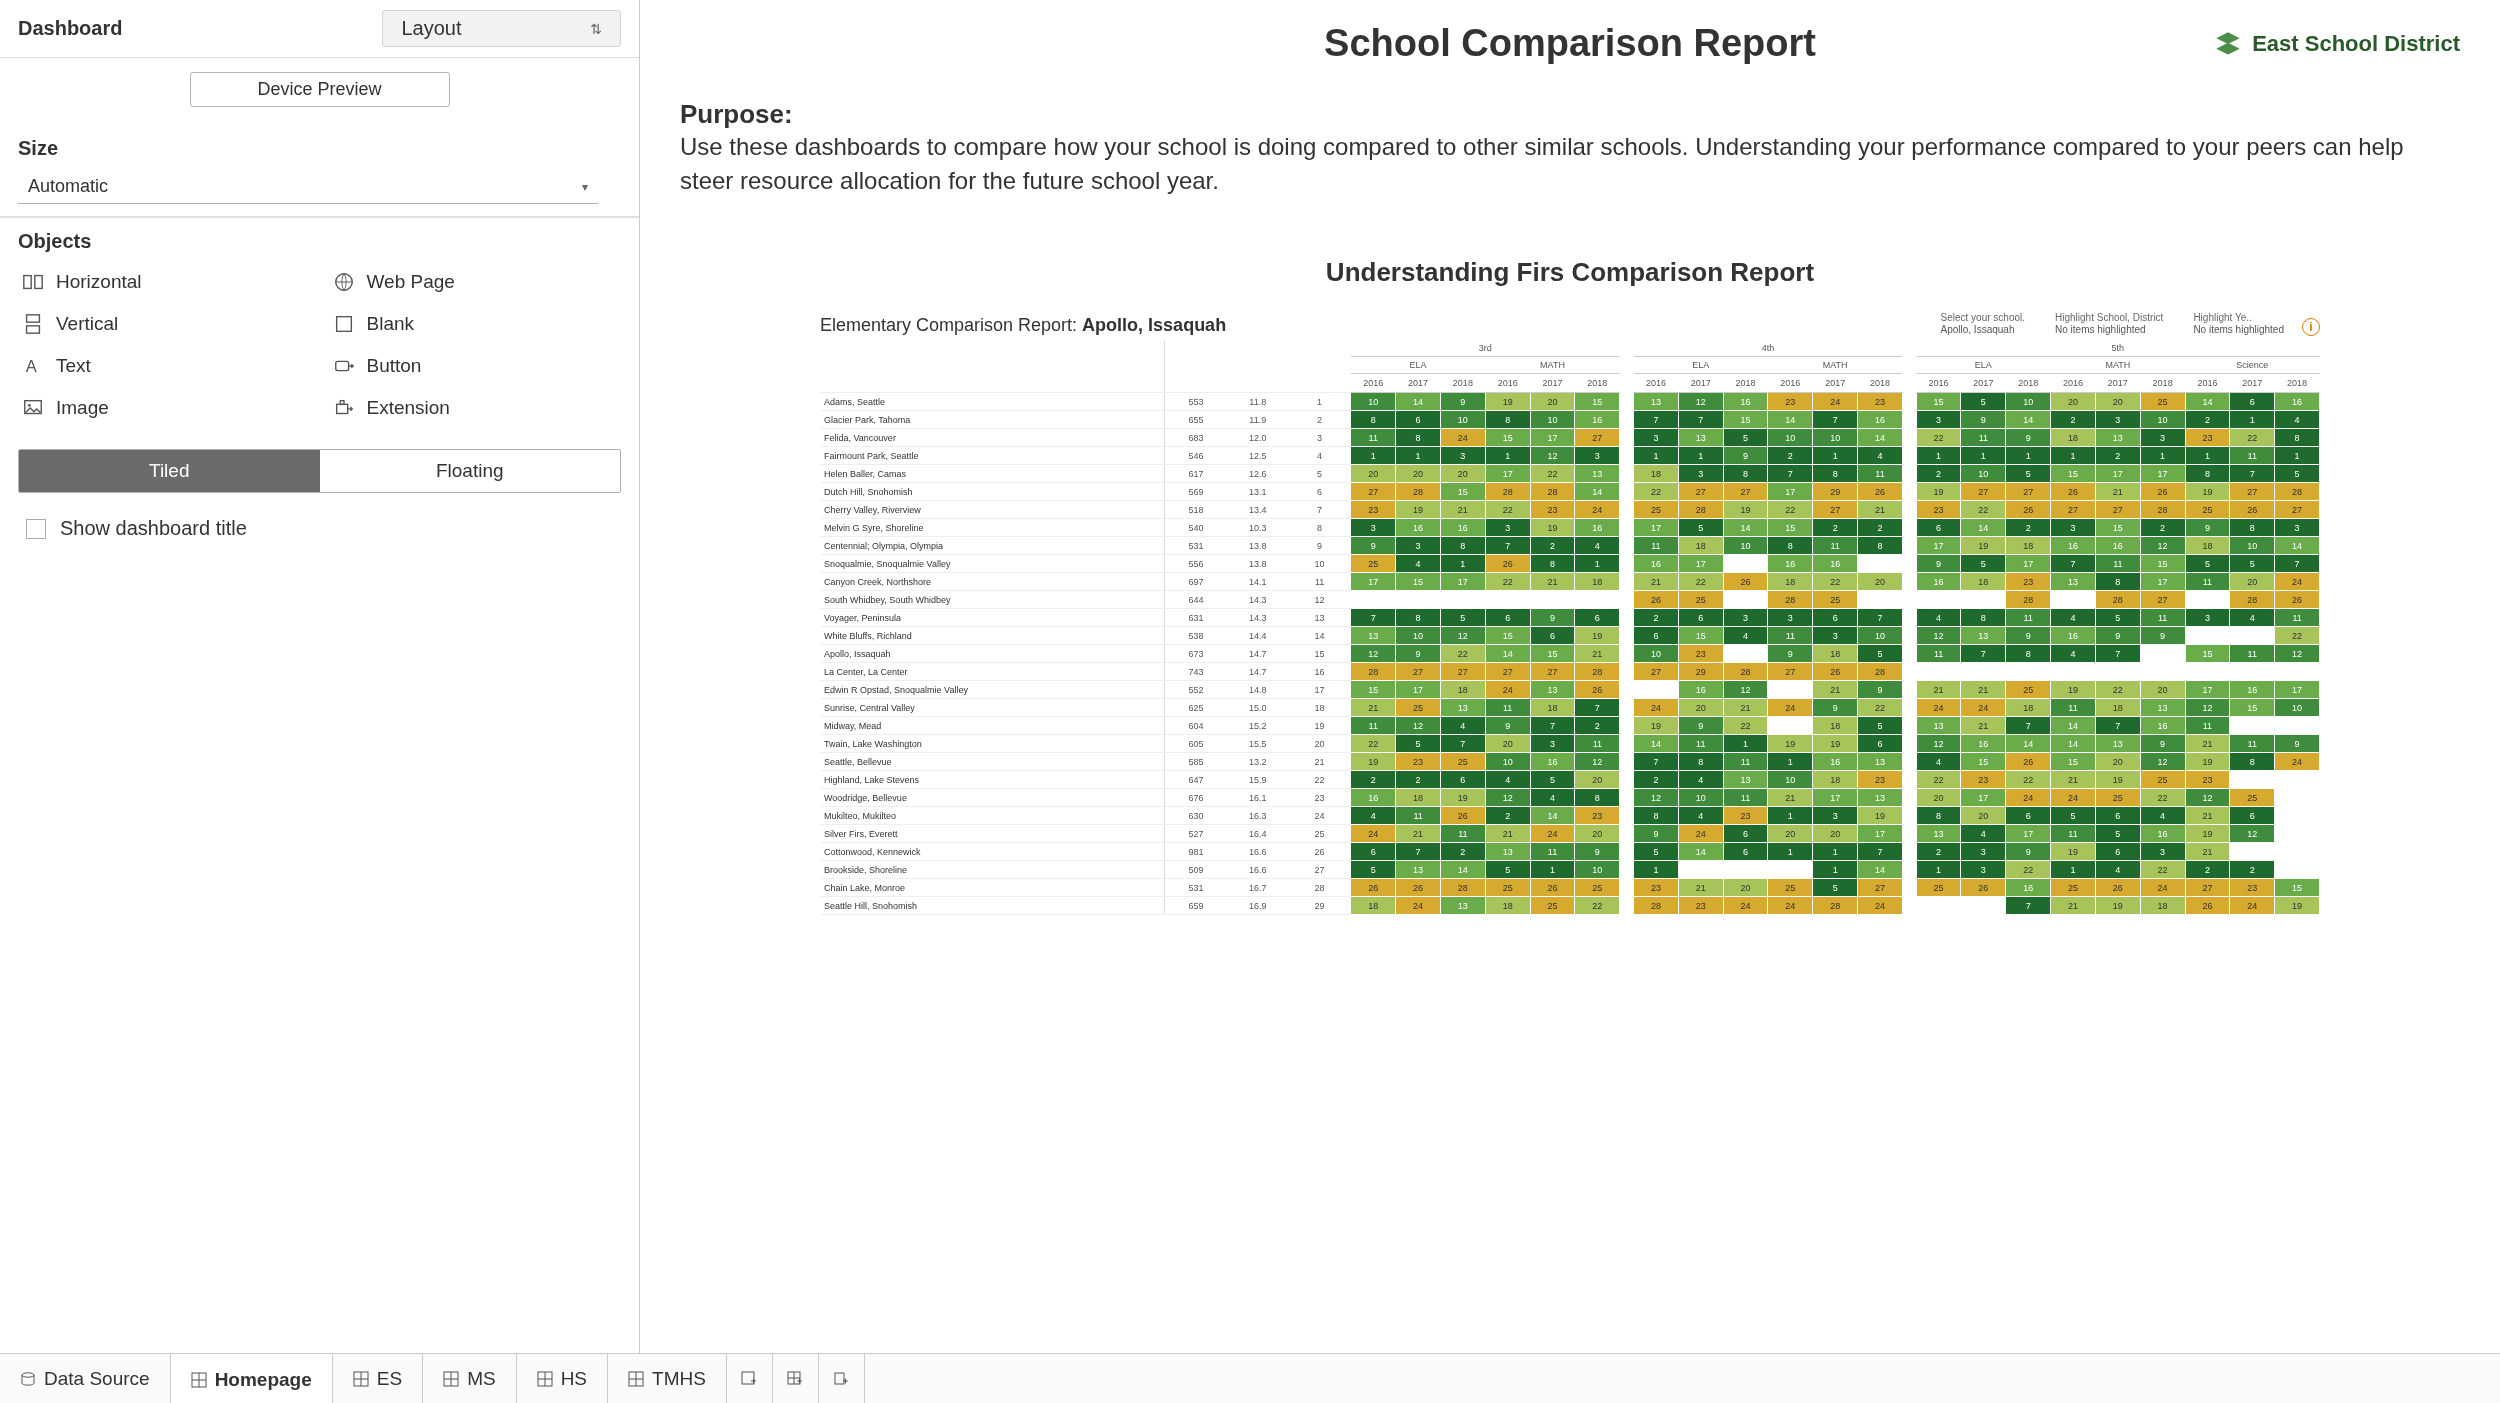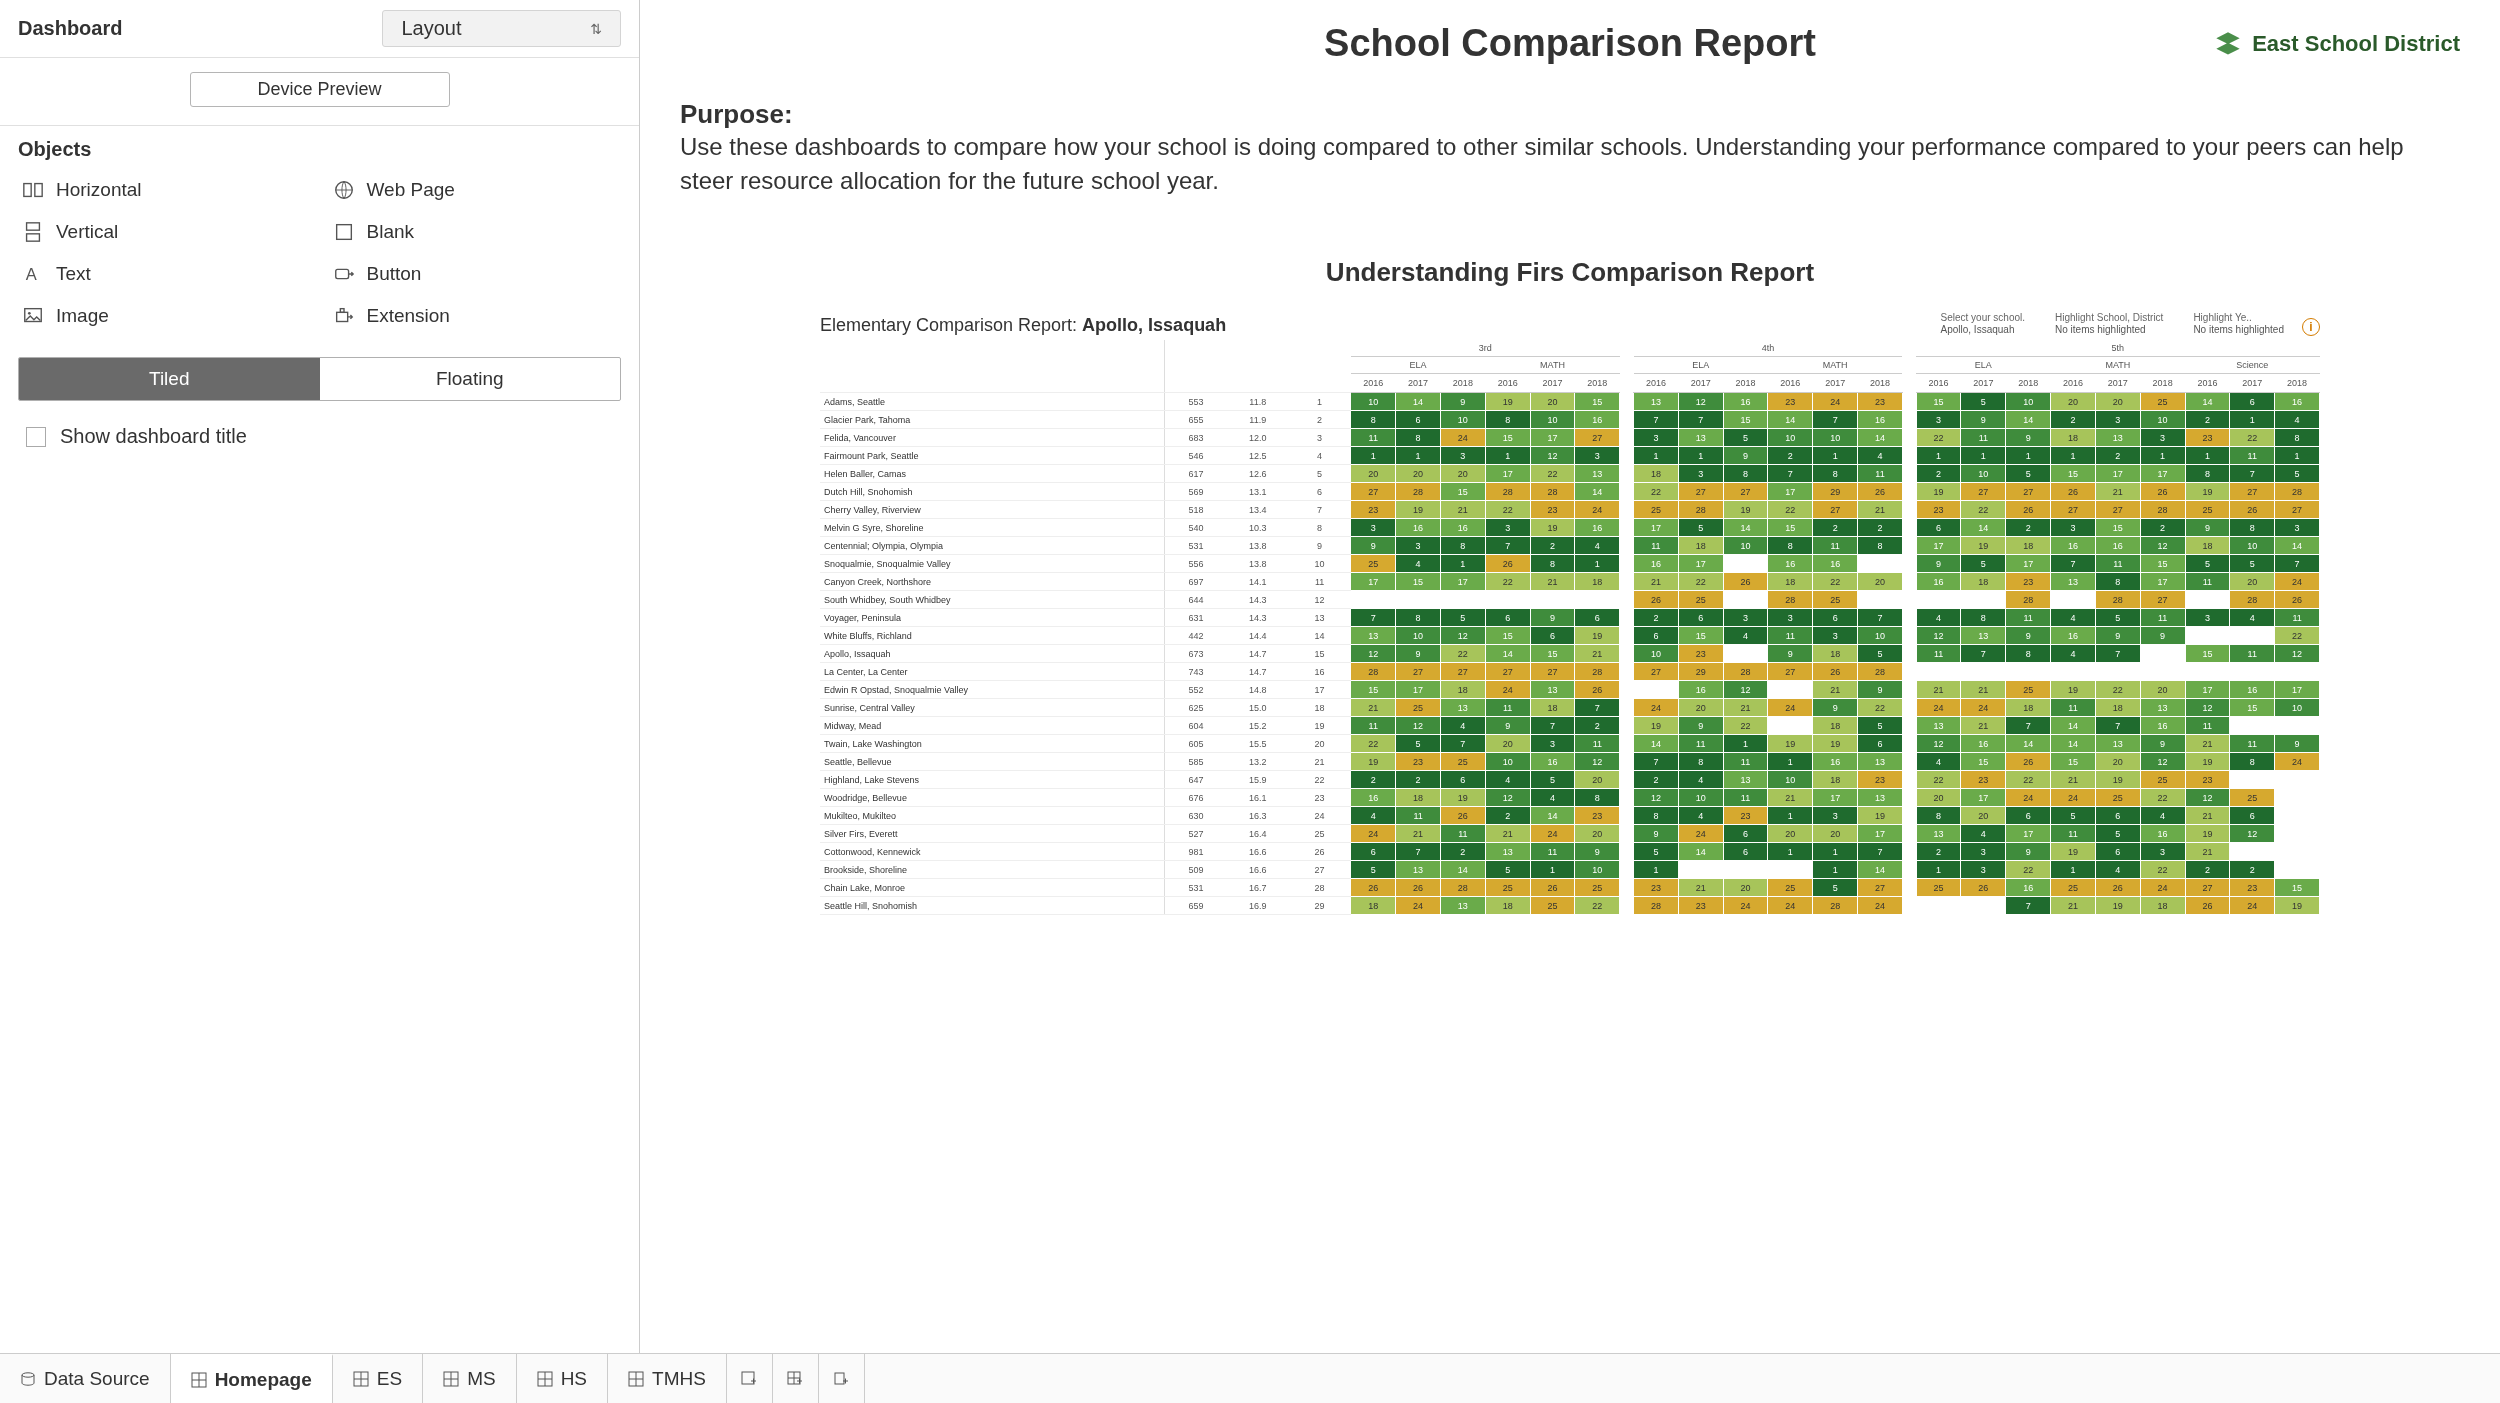--- a/index.html
+++ b/index.html
@@ -80,20 +80,27 @@
   <div class="left-panel">
     <div class="panel-header">
       <div class="panel-tab">Dashboard</div>
       <div class="panel-tab2">
         <span>Layout</span>
         <span class="updown">⇅</span>
       </div>
     </div>
     <div class="device-preview">Device Preview</div>
 
+    <div class="section">
+      <div class="section-title">Size</div>
+      <div class="size-select">
+        <span>Automatic</span>
+        <span class="caret-down">▾</span>
+      </div>
+    </div>
 
 
     <div class="objects-section">
       <div class="section-title">Objects</div>
       <div class="objects-grid" id="objects-grid">
           <div class="object-item">
             <svg viewBox="0 0 24 24">
               <rect x="2" y="5" width="8" height="14" fill="none" stroke="#555" stroke-width="1.5"></rect>
               <rect x="14" y="5" width="8" height="14" fill="none" stroke="#555" stroke-width="1.5"></rect>
             </svg>
@@ -618,21 +625,21 @@
               <td class="cell" style="background:#3f8c3c;color:#fff">11</td>
               <td class="cell" style="background:#1f6b2e;color:#fff">4</td>
               <td class="cell" style="background:#1f6b2e;color:#fff">5</td>
               <td class="cell" style="background:#3f8c3c;color:#fff">11</td>
               <td class="cell" style="background:#1f6b2e;color:#fff">3</td>
               <td class="cell" style="background:#1f6b2e;color:#fff">4</td>
               <td class="cell" style="background:#3f8c3c;color:#fff">11</td>
             </tr>
             <tr>
               <td class="school-col">White Bluffs, Richland</td>
-              <td class="meta-col">442</td>
+              <td class="meta-col">538</td>
               <td class="meta-col">14.4</td>
               <td class="meta-col">14</td>
               <td class="cell" style="background:#6aab4a;color:#fff">13</td>
               <td class="cell" style="background:#3f8c3c;color:#fff">10</td>
               <td class="cell" style="background:#3f8c3c;color:#fff">12</td>
               <td class="cell" style="background:#6aab4a;color:#fff">15</td>
               <td class="cell" style="background:#1f6b2e;color:#fff">6</td>
               <td class="cell" style="background:#a7c45a;color:#333">19</td>
               <td class="sep-col"></td>
               <td class="cell" style="background:#1f6b2e;color:#fff">6</td>

